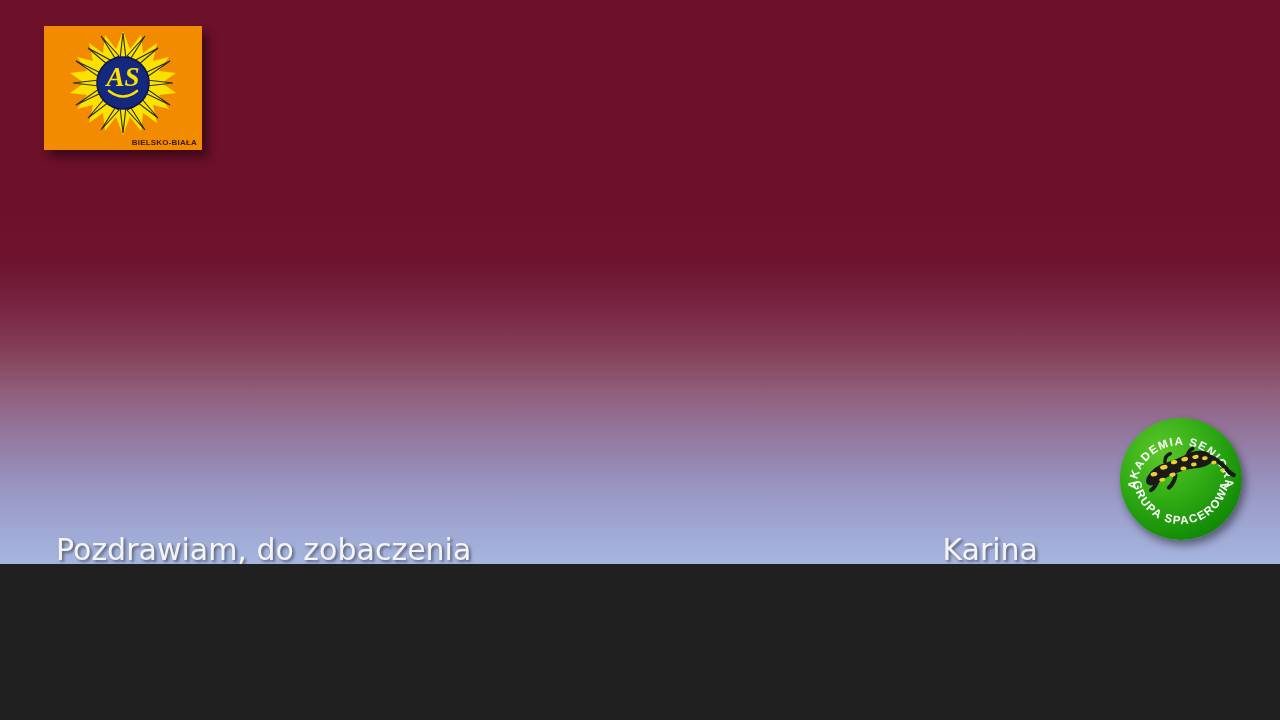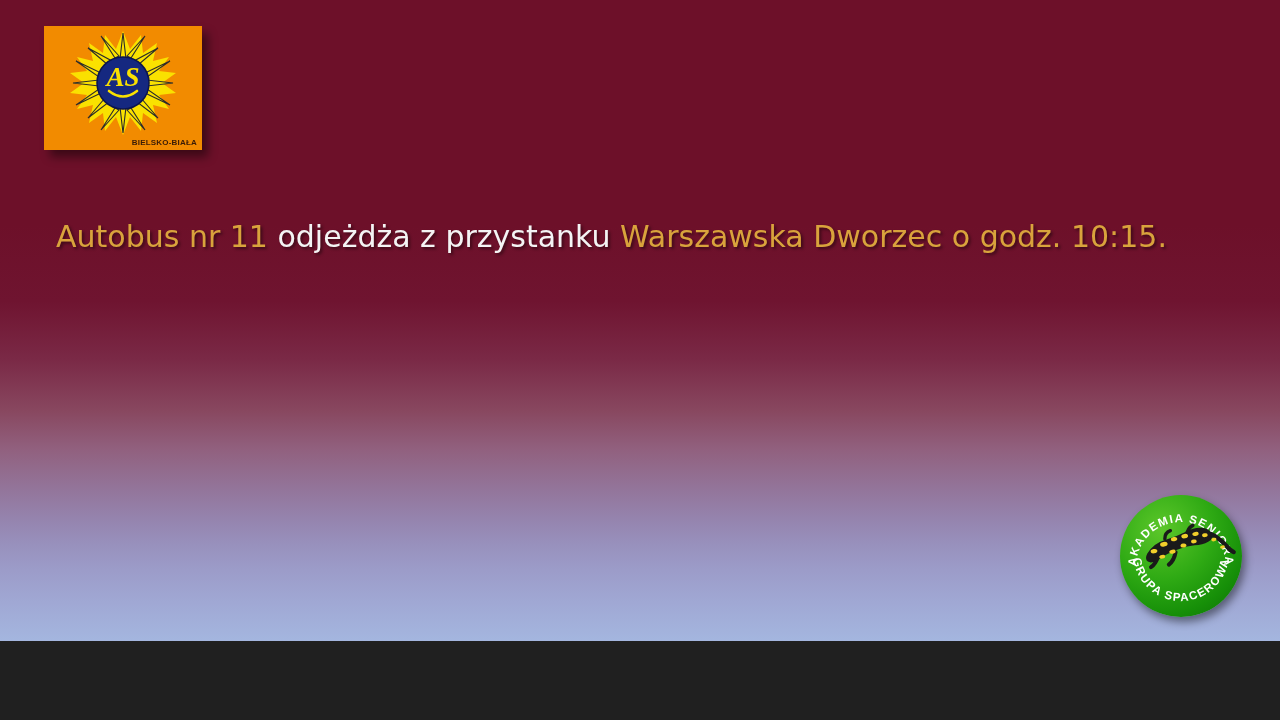--- a/index.html
+++ b/index.html
@@ -3,21 +3,21 @@
 <meta charset="utf-8">
 <style>
   html, body {
     margin: 0;
     padding: 0;
     background: #202020;
   }
   #slide {
     position: relative;
     width: 1280px;
-    height: 641px;
+    height: 564px;
     overflow: hidden;
     background: linear-gradient(to bottom,
         #6d1029 0%,
         #6d1029 36%,
         #701530 48%,
         #7b2a47 57%,
         #8a4a6a 65%,
         #93658c 72%,
         #9277a5 78%,
         #9585b6 83%,
@@ -192,23 +192,26 @@
           <text x="54" y="57" text-anchor="middle" font-family="Liberation Serif, serif" font-style="italic" font-size="27" font-weight="bold" fill="#FAE100">AS</text>
         </g>
       </svg>
     </div>
     <div class="logo-caption">BIELSKO-BIAŁA</div>
   </div>
 
 
 
   <div id="body-text">
-    <p class="para"><span class="gold">Autobus nr 11</span><span> odjeżdża z przystanku </span><span class="gold">Warszawska Dworzec o godz. 10:15.</span></p>
-  </div>
-
+  </div>
+
+  <div id="signoff">
+    <span>Pozdrawiam, do zobaczenia</span>
+    <span class="sig-name">Karina</span>
+  </div>
 
   <div id="badge">
     <div class="disc"></div>
     <svg viewBox="0 0 122 122" width="122" height="122" aria-hidden="true">
       <defs>
         <path id="arcTop" d="M 16 72 A 45 45 0 0 1 106 72" fill="none"></path>
         <path id="arcBottom" d="M 13 58 A 48 48 0 0 0 109 58" fill="none"></path>
       </defs>
       <text class="badge-arc-text">
         <textPath href="#arcTop" startOffset="50%" text-anchor="middle">

